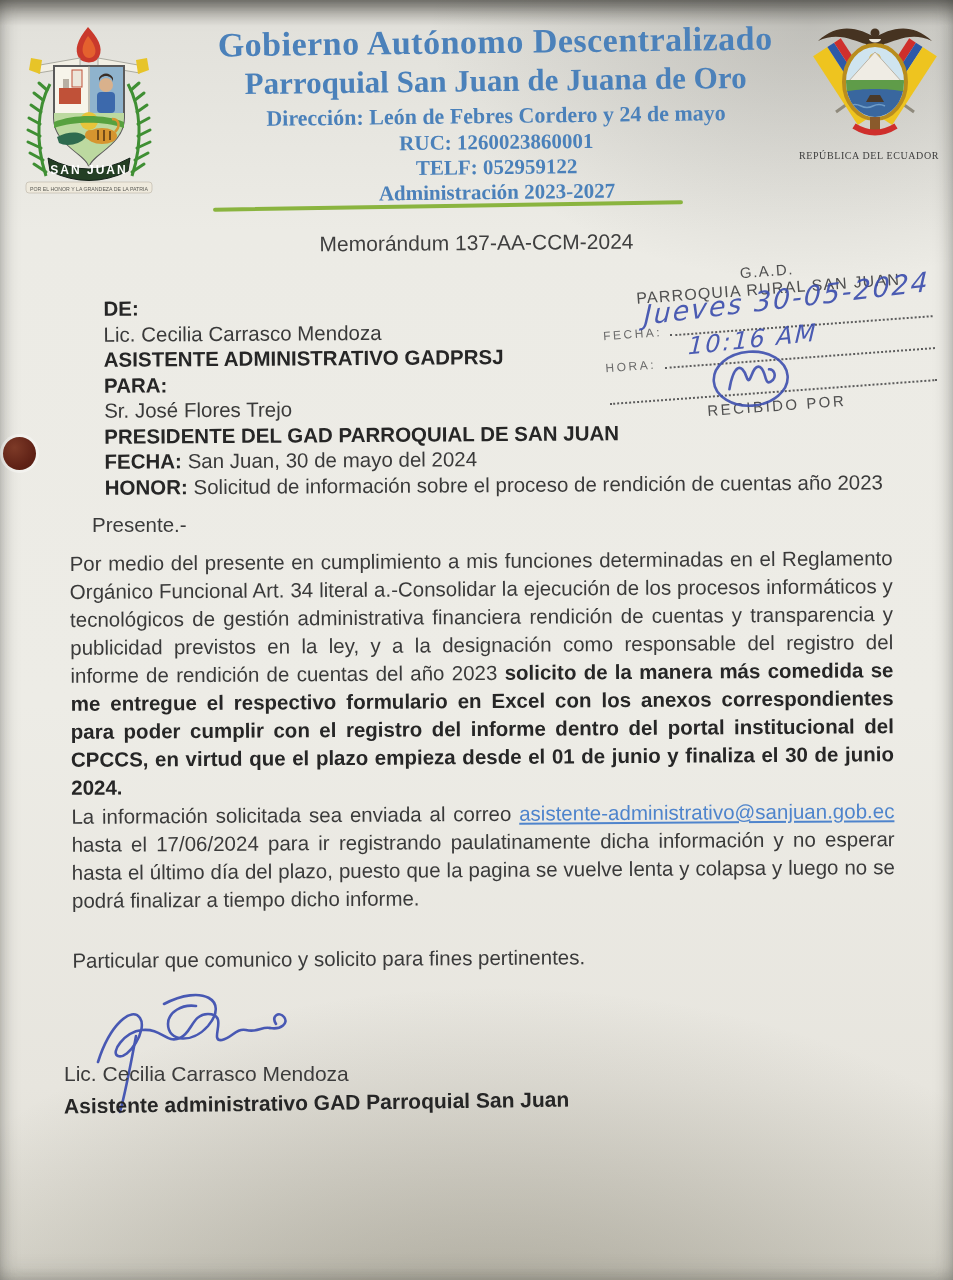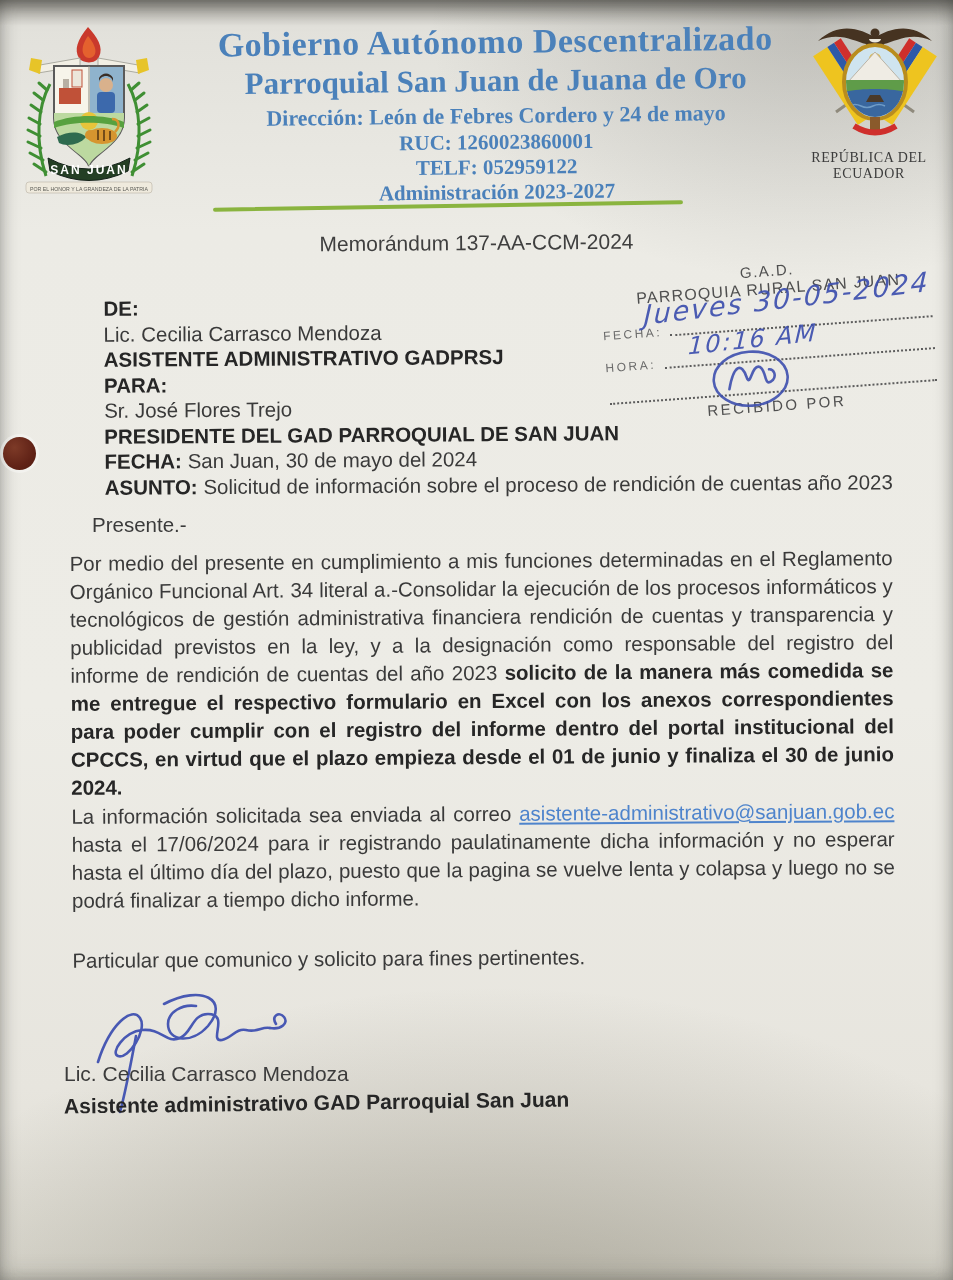--- a/index.html
+++ b/index.html
@@ -17,21 +17,21 @@
     box-shadow: inset 0 16px 22px -12px rgba(35,35,33,.6),
                 inset 10px 0 24px -16px rgba(60,60,56,.45),
                 inset -10px 0 24px -16px rgba(60,60,56,.45),
                 inset 0 -12px 26px -14px rgba(60,60,52,.4);
   }
   
   .crest-left{position:absolute;left:20px;top:24px;width:138px;height:172px;}
   .crest-right{position:absolute;left:804px;top:14px;width:142px;height:132px;}
   .crest-right-caption{
     position:absolute;left:788px;top:150px;width:162px;text-align:center;
-    font-family:"Liberation Serif",serif;font-size:14px;letter-spacing:.6px;color:#3c3c3c;
+    font-family:"Liberation Serif",serif;font-size:10px;letter-spacing:.6px;color:#3c3c3c;
   }
   .header-block{
     position:absolute;left:168px;top:22px;width:656px;text-align:center;
     font-family:"Liberation Serif",serif;font-weight:bold;color:var(--title-blue,#4b81ba);
     transform:rotate(-.7deg);
   }
   .header-block .h1{font-size:34px;line-height:40px;letter-spacing:.5px;}
   .header-block .h2{font-size:31px;line-height:38px;}
   .header-block .addr{font-size:22px;line-height:28px;margin-top:2px;}
   .header-block .ruc,.header-block .telf,.header-block .admin{font-size:21px;line-height:25px;}
@@ -203,21 +203,21 @@
   </div>
 
   <div class="meta">
     <div class="b">DE:</div>
     <div>Lic. Cecilia Carrasco Mendoza</div>
     <div class="b">ASISTENTE ADMINISTRATIVO GADPRSJ</div>
     <div class="b">PARA:</div>
     <div>Sr. José Flores Trejo</div>
     <div class="b">PRESIDENTE DEL GAD PARROQUIAL DE SAN JUAN</div>
     <div><span class="b">FECHA:</span> <span>San Juan, 30 de mayo del 2024</span></div>
-    <div><span class="b">ASUNTO:</span> <span>Solicitud de información sobre el proceso de rendición de cuentas año 2023</span></div>
+    <div><span class="b">HONOR:</span> <span>Solicitud de información sobre el proceso de rendición de cuentas año 2023</span></div>
   </div>
 
   <div class="salutation">Presente.-</div>
   <div class="body-text">
     <p><span>Por medio del presente en cumplimiento a mis funciones determinadas en el Reglamento Orgánico Funcional Art. 34 literal a.-Consolidar la ejecución de los procesos informáticos y tecnológicos de gestión administrativa financiera rendición de cuentas y transparencia y publicidad previstos en la ley, y a la designación como responsable del registro del informe de rendición de cuentas del año 2023 </span><b>solicito de la manera más comedida se me entregue el respectivo formulario en Excel con los anexos correspondientes para poder cumplir con el registro del informe dentro del portal institucional del CPCCS, en virtud que el plazo empieza desde el 01 de junio y finaliza el 30 de junio 2024.</b></p>
     <p><span>La información solicitada sea enviada al correo </span><a class="email">asistente-administrativo@sanjuan.gob.ec</a><span> hasta el 17/06/2024 para ir registrando paulatinamente dicha información y no esperar hasta el último día del plazo, puesto que la pagina se vuelve lenta y colapsa y luego no se podrá finalizar a tiempo dicho informe.</span></p>
     <p class="closing">Particular que comunico y solicito para fines pertinentes.</p>
   </div>
 
   <svg class="sig" viewBox="0 0 230 142">

